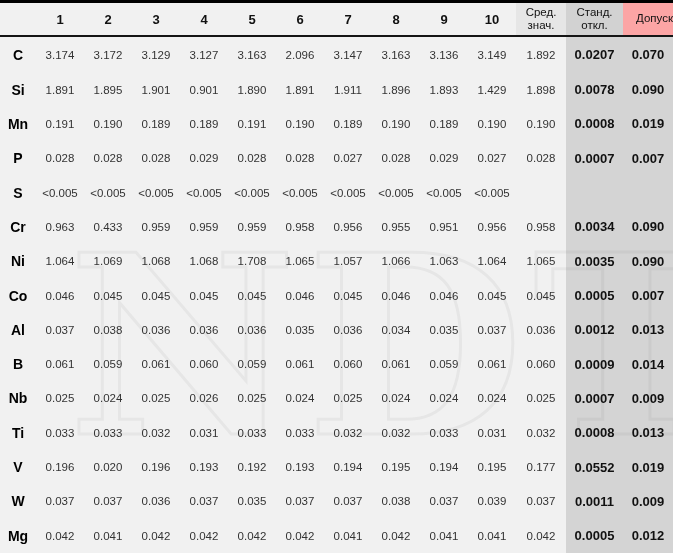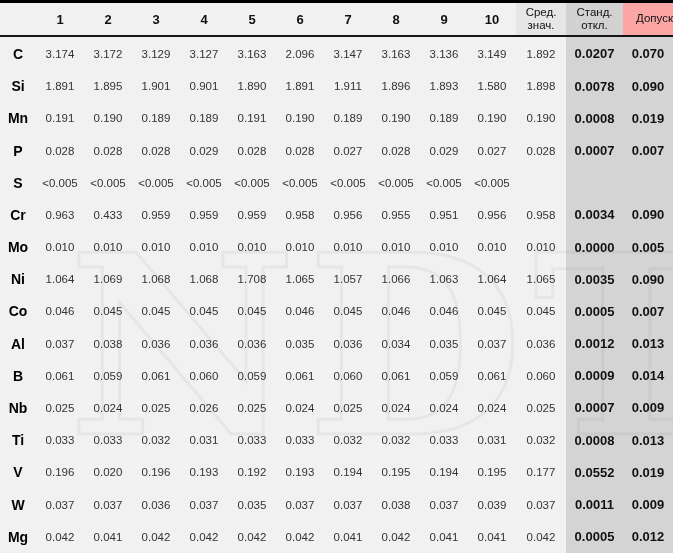--- a/index.html
+++ b/index.html
@@ -131,21 +131,21 @@
           <th class="el">Si</th>
           <td class="val">1.891</td>
           <td class="val">1.895</td>
           <td class="val">1.901</td>
           <td class="val">0.901</td>
           <td class="val">1.890</td>
           <td class="val">1.891</td>
           <td class="val">1.911</td>
           <td class="val">1.896</td>
           <td class="val">1.893</td>
-          <td class="val">1.580</td>
+          <td class="val">1.429</td>
           <td class="mean">1.898</td>
           <td class="std band">0.0078</td>
           <td class="tol band">0.090</td>
         </tr>
         <tr>
           <th class="el">Mn</th>
           <td class="val">0.191</td>
           <td class="val">0.190</td>
           <td class="val">0.189</td>
           <td class="val">0.189</td>
@@ -201,36 +201,20 @@
           <td class="val">0.958</td>
           <td class="val">0.956</td>
           <td class="val">0.955</td>
           <td class="val">0.951</td>
           <td class="val">0.956</td>
           <td class="mean">0.958</td>
           <td class="std band">0.0034</td>
           <td class="tol band">0.090</td>
         </tr>
         <tr>
-          <th class="el">Mo</th>
-          <td class="val">0.010</td>
-          <td class="val">0.010</td>
-          <td class="val">0.010</td>
-          <td class="val">0.010</td>
-          <td class="val">0.010</td>
-          <td class="val">0.010</td>
-          <td class="val">0.010</td>
-          <td class="val">0.010</td>
-          <td class="val">0.010</td>
-          <td class="val">0.010</td>
-          <td class="mean">0.010</td>
-          <td class="std band">0.0000</td>
-          <td class="tol band">0.005</td>
-        </tr>
-        <tr>
           <th class="el">Ni</th>
           <td class="val">1.064</td>
           <td class="val">1.069</td>
           <td class="val">1.068</td>
           <td class="val">1.068</td>
           <td class="val">1.708</td>
           <td class="val">1.065</td>
           <td class="val">1.057</td>
           <td class="val">1.066</td>
           <td class="val">1.063</td>

